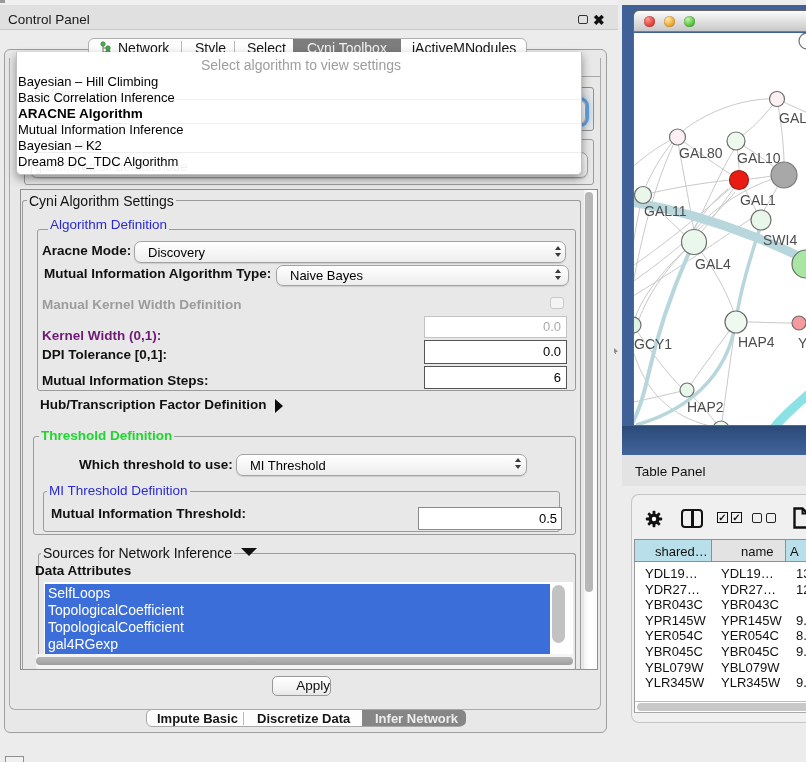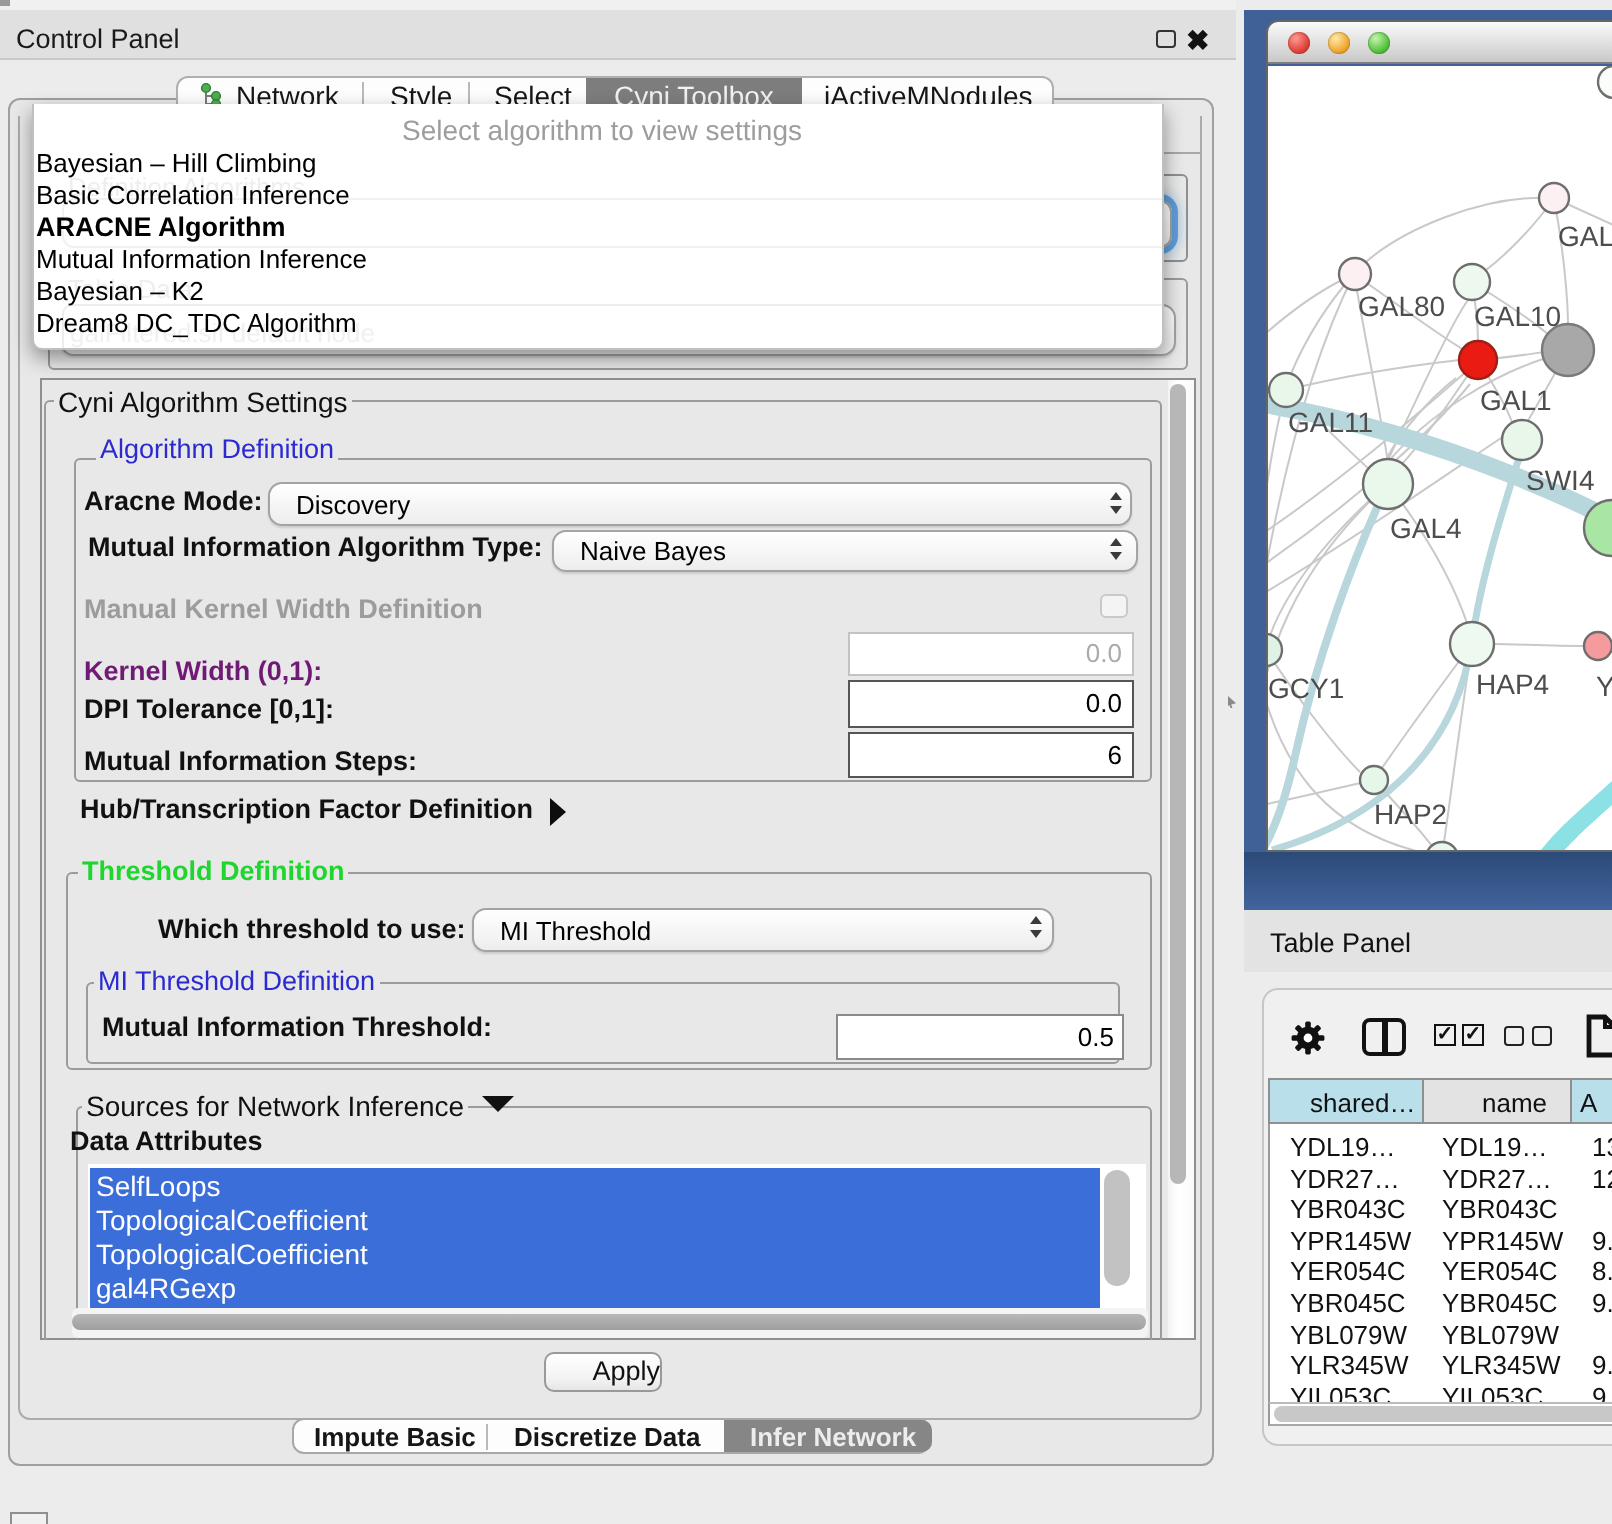--- a/index.html
+++ b/index.html
@@ -296,18 +296,17 @@
 
   <div class="abs" style="left:2px;top:67px;width:173px;height:139px;border-left:1px solid #9a9a9a;overflow:hidden;line-height:15.6px;padding-top:4px;white-space:nowrap;background:#fff">
     <div style="padding-left:10px"><span style="display:inline-block;width:76px">YDL19…</span><span style="display:inline-block;width:75px">YDL19…</span><span>13</span></div>
     <div style="padding-left:10px"><span style="display:inline-block;width:76px">YDR27…</span><span style="display:inline-block;width:75px">YDR27…</span><span>12</span></div>
     <div style="padding-left:10px"><span style="display:inline-block;width:76px">YBR043C</span><span style="display:inline-block;width:75px">YBR043C</span><span></span></div>
     <div style="padding-left:10px"><span style="display:inline-block;width:76px">YPR145W</span><span style="display:inline-block;width:75px">YPR145W</span><span>9.</span></div>
     <div style="padding-left:10px"><span style="display:inline-block;width:76px">YER054C</span><span style="display:inline-block;width:75px">YER054C</span><span>8.</span></div>
     <div style="padding-left:10px"><span style="display:inline-block;width:76px">YBR045C</span><span style="display:inline-block;width:75px">YBR045C</span><span>9.</span></div>
     <div style="padding-left:10px"><span style="display:inline-block;width:76px">YBL079W</span><span style="display:inline-block;width:75px">YBL079W</span><span></span></div>
     <div style="padding-left:10px"><span style="display:inline-block;width:76px">YLR345W</span><span style="display:inline-block;width:75px">YLR345W</span><span>9.</span></div>
-    <div style="padding-left:10px"><span style="display:inline-block;width:76px">YIL053C</span><span style="display:inline-block;width:75px">YIL053C</span><span>9.</span></div>
   </div>
 
   <div class="abs" style="left:2px;top:206px;width:173px;height:12px;background:#fff;border-top:1px solid #bbb;border-bottom:1px solid #a8a8a8;border-left:1px solid #9a9a9a"></div>
   <div class="abs" style="left:5px;top:208px;width:170px;height:8px;background:#c8c8c8;border-radius:4px 0 0 4px"></div>
 </div>
 
 </body></html>

